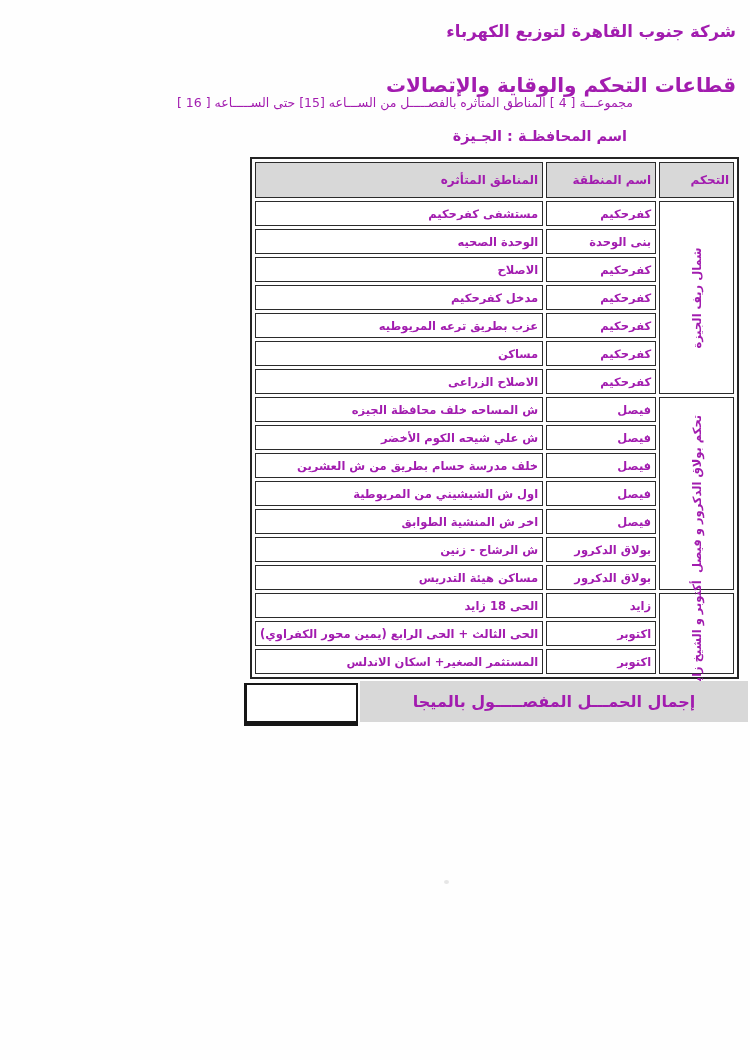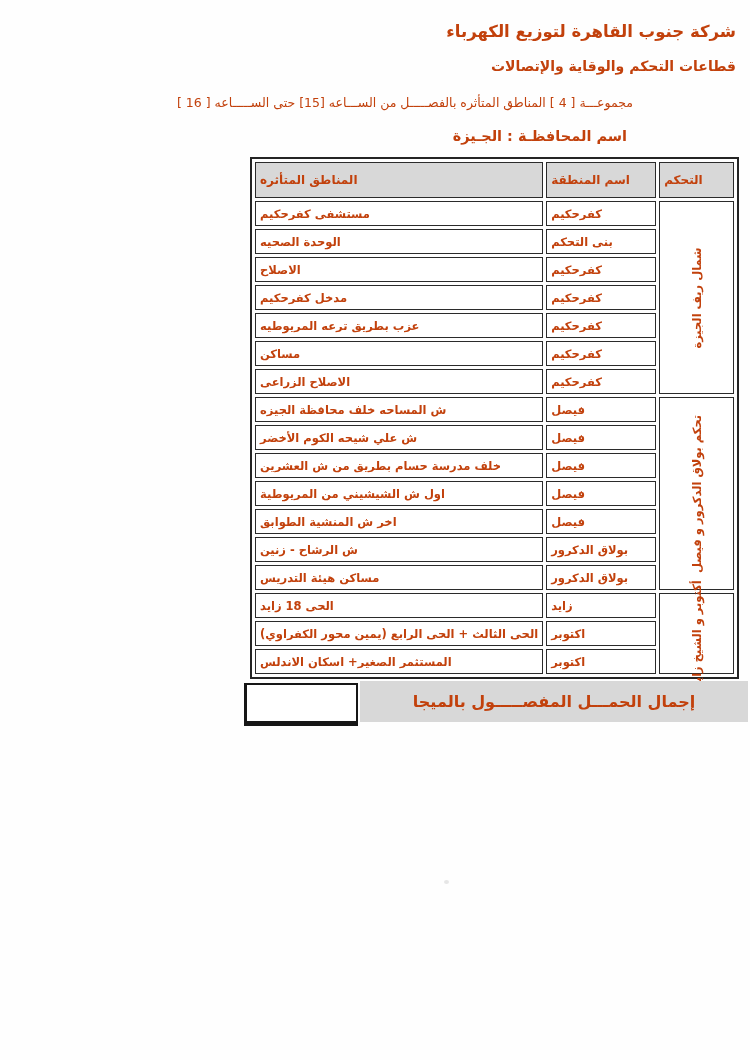--- a/index.html
+++ b/index.html
@@ -1,33 +1,33 @@
 <!DOCTYPE html>
 <html lang="ar"><head>
 <meta charset="utf-8">
 <style>
   html,body{margin:0;padding:0;background:#fff;}
   .page{
     position:relative;width:750px;height:1060px;background:#fefefe;overflow:hidden;
-    font-family:"DejaVu Sans",sans-serif;color:#c2410c;
+    font-family:"DejaVu Sans",sans-serif;color:#a21caf;
   }
   .abs{position:absolute;}
   .rtl{direction:rtl;unicode-bidi:embed;}
   .doc-title{top:22px;right:14px;font-size:16.5px;font-weight:bold;white-space:nowrap;}
-  .doc-subtitle{top:58px;right:14px;font-size:14px;font-weight:bold;white-space:nowrap;}
+  .doc-subtitle{top:73px;right:14px;font-size:20px;font-weight:bold;white-space:nowrap;}
   .group-line{top:95px;right:117px;font-size:12.5px;font-weight:normal;white-space:nowrap;}
   .gov-line{top:128px;right:123px;font-size:14.5px;font-weight:bold;white-space:nowrap;}
 
   .grid-wrap{top:157px;left:250px;}
   table.outage{
     direction:rtl;border-collapse:separate;border-spacing:3px;
     border:2px solid #242424;background:#fefefe;
   }
   table.outage th,table.outage td{
-    border:1px solid #2b2b2b;font-weight:bold;text-align:left;vertical-align:middle;
+    border:1px solid #2b2b2b;font-weight:bold;text-align:right;vertical-align:middle;
     padding:0 4px;box-sizing:content-box;background:#fff;
   }
   table.outage th{background:#d8d8d8;height:34px;font-size:12px;}
   table.outage td{height:23px;font-size:11.5px;white-space:nowrap;}
   th.col-control,td.cell-control{width:65px;}
   th.col-area,td.cell-area{width:100px;}
   th.col-affected,td.cell-affected{width:250px;}
   td.cell-control{position:relative;padding:0;}
   .vwrap{position:absolute;inset:0;display:flex;align-items:center;justify-content:center;}
   .vtext{transform:rotate(-90deg);white-space:nowrap;font-size:11.5px;font-weight:bold;}
@@ -69,21 +69,21 @@
           <tr>
             <td class="cell-control" rowspan="7">
               <div class="vwrap">
                 <span class="vtext rtl">شمال ريف الجيزة</span>
               </div>
             </td>
             <td class="cell-area rtl">كفرحكيم</td>
             <td class="cell-affected rtl">مستشفى كفرحكيم</td>
           </tr>
           <tr>
-            <td class="cell-area rtl">بنى التحكم</td>
+            <td class="cell-area rtl">بنى الوحدة</td>
             <td class="cell-affected rtl">الوحدة الصحيه</td>
           </tr>
           <tr>
             <td class="cell-area rtl">كفرحكيم</td>
             <td class="cell-affected rtl">الاصلاح</td>
           </tr>
           <tr>
             <td class="cell-area rtl">كفرحكيم</td>
             <td class="cell-affected rtl">مدخل كفرحكيم</td>
           </tr>

